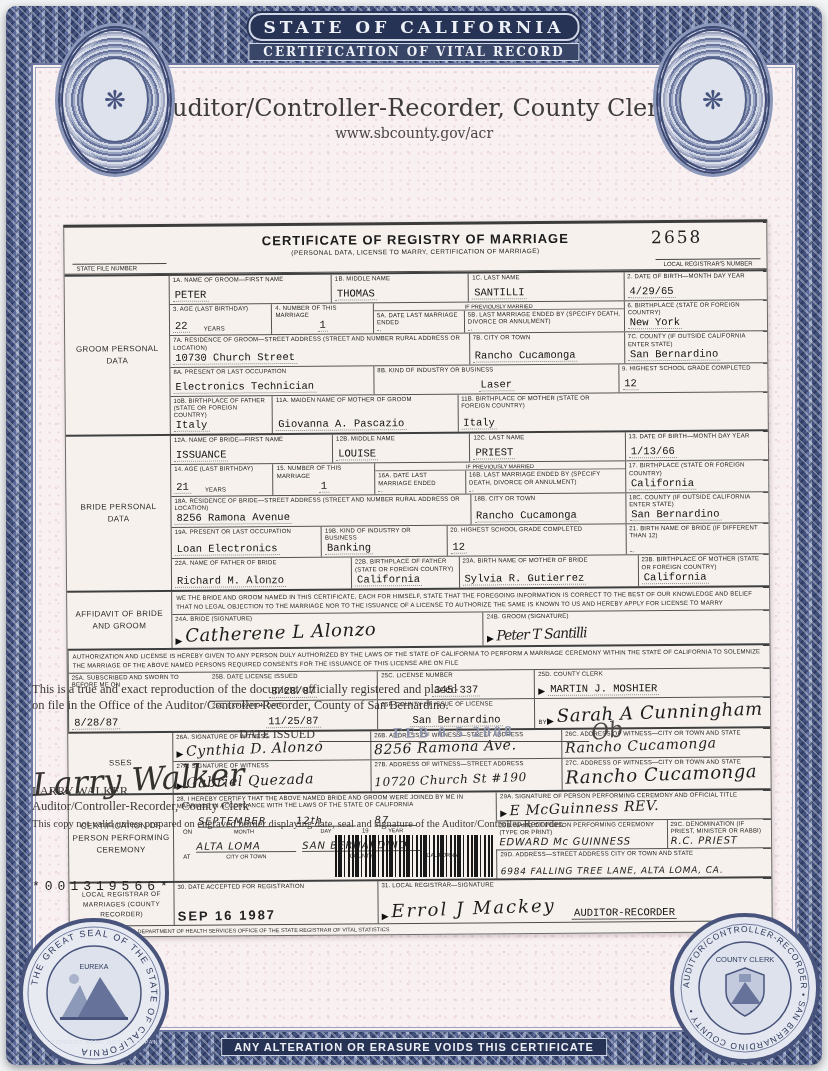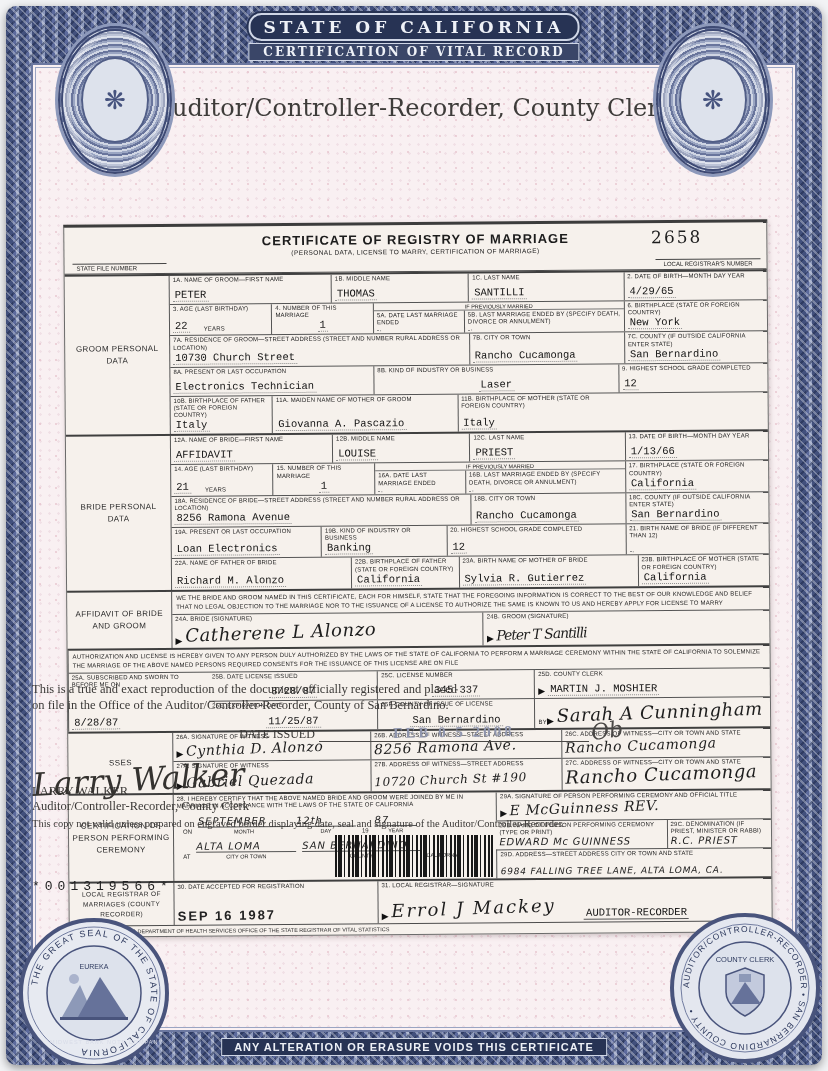--- a/index.html
+++ b/index.html
@@ -102,20 +102,21 @@
 <div class="page">
 
   <div class="banner1">STATE OF CALIFORNIA</div>
   <div class="banner2">CERTIFICATION OF VITAL RECORD</div>
 
   <div class="content">
     <div class="inner-frame"></div>
 
     <div class="headline">
       <div class="h-office">Auditor/Controller-Recorder, County Clerk</div>
+      <div class="h-url">www.sbcounty.gov/acr</div>
     </div>
 
     <div class="cert">
 
       <div class="cert-head">
         <div class="ch-title">CERTIFICATE OF REGISTRY OF MARRIAGE</div>
         <div class="ch-sub">(PERSONAL DATA, LICENSE TO MARRY, CERTIFICATION OF MARRIAGE)</div>
         <div class="ch-sfn">STATE FILE NUMBER</div>
         <div class="ch-num">2658</div>
         <div class="ch-lrn">LOCAL REGISTRAR'S NUMBER</div>
@@ -216,21 +217,21 @@
           </div>
         </div>
       </div>
 
       <div class="band">
         <div class="rail">BRIDE PERSONAL DATA</div>
         <div class="rows">
           <div class="r">
             <div class="c" style="width:27%">
                 <div class="lbl">12A. NAME OF BRIDE—FIRST NAME</div>
-                <div class="tv">AFFIDAVIT</div>
+                <div class="tv">ISSUANCE</div>
               </div>
             <div class="c" style="width:23%">
                 <div class="lbl">12B. MIDDLE NAME</div>
                 <div class="tv">LOUISE</div>
               </div>
             <div class="c" style="width:26%">
                 <div class="lbl">12C. LAST NAME</div>
                 <div class="tv">PRIEST</div>
               </div>
             <div class="c" style="width:24%">
@@ -500,21 +501,21 @@
           <div class="r" style="min-height:42px">
             <div class="c" style="width:34%">
                 <div class="lbl">30. DATE ACCEPTED FOR REGISTRATION</div>
                 <div class="stamp">SEP 16 1987</div>
               </div>
             <div class="c" style="width:66%">
                 <div class="lbl">31. LOCAL REGISTRAR—SIGNATURE</div>
               <div class="sigline">
                   <span class="arrow">▶</span>
                 <span class="hv big" style="letter-spacing:2px">Errol J Mackey</span>
-                <span class="tv" style="margin-left:28px;border-bottom:1px solid #555">AUDITOR-RECORDER</span>
+                <span class="tv" style="margin-left:16px;border-bottom:1px solid #555">AUDITOR-RECORDER</span>
                 </div>
               </div>
           </div>
         </div>
       </div>
 
       <div class="cert-foot">
         <span>STATE OF CALIFORNIA  DEPARTMENT OF HEALTH SERVICES  OFFICE OF THE STATE REGISTRAR OF VITAL STATISTICS</span>
         <span>85 93632    VS-117A (6/81)</span>
       </div>

